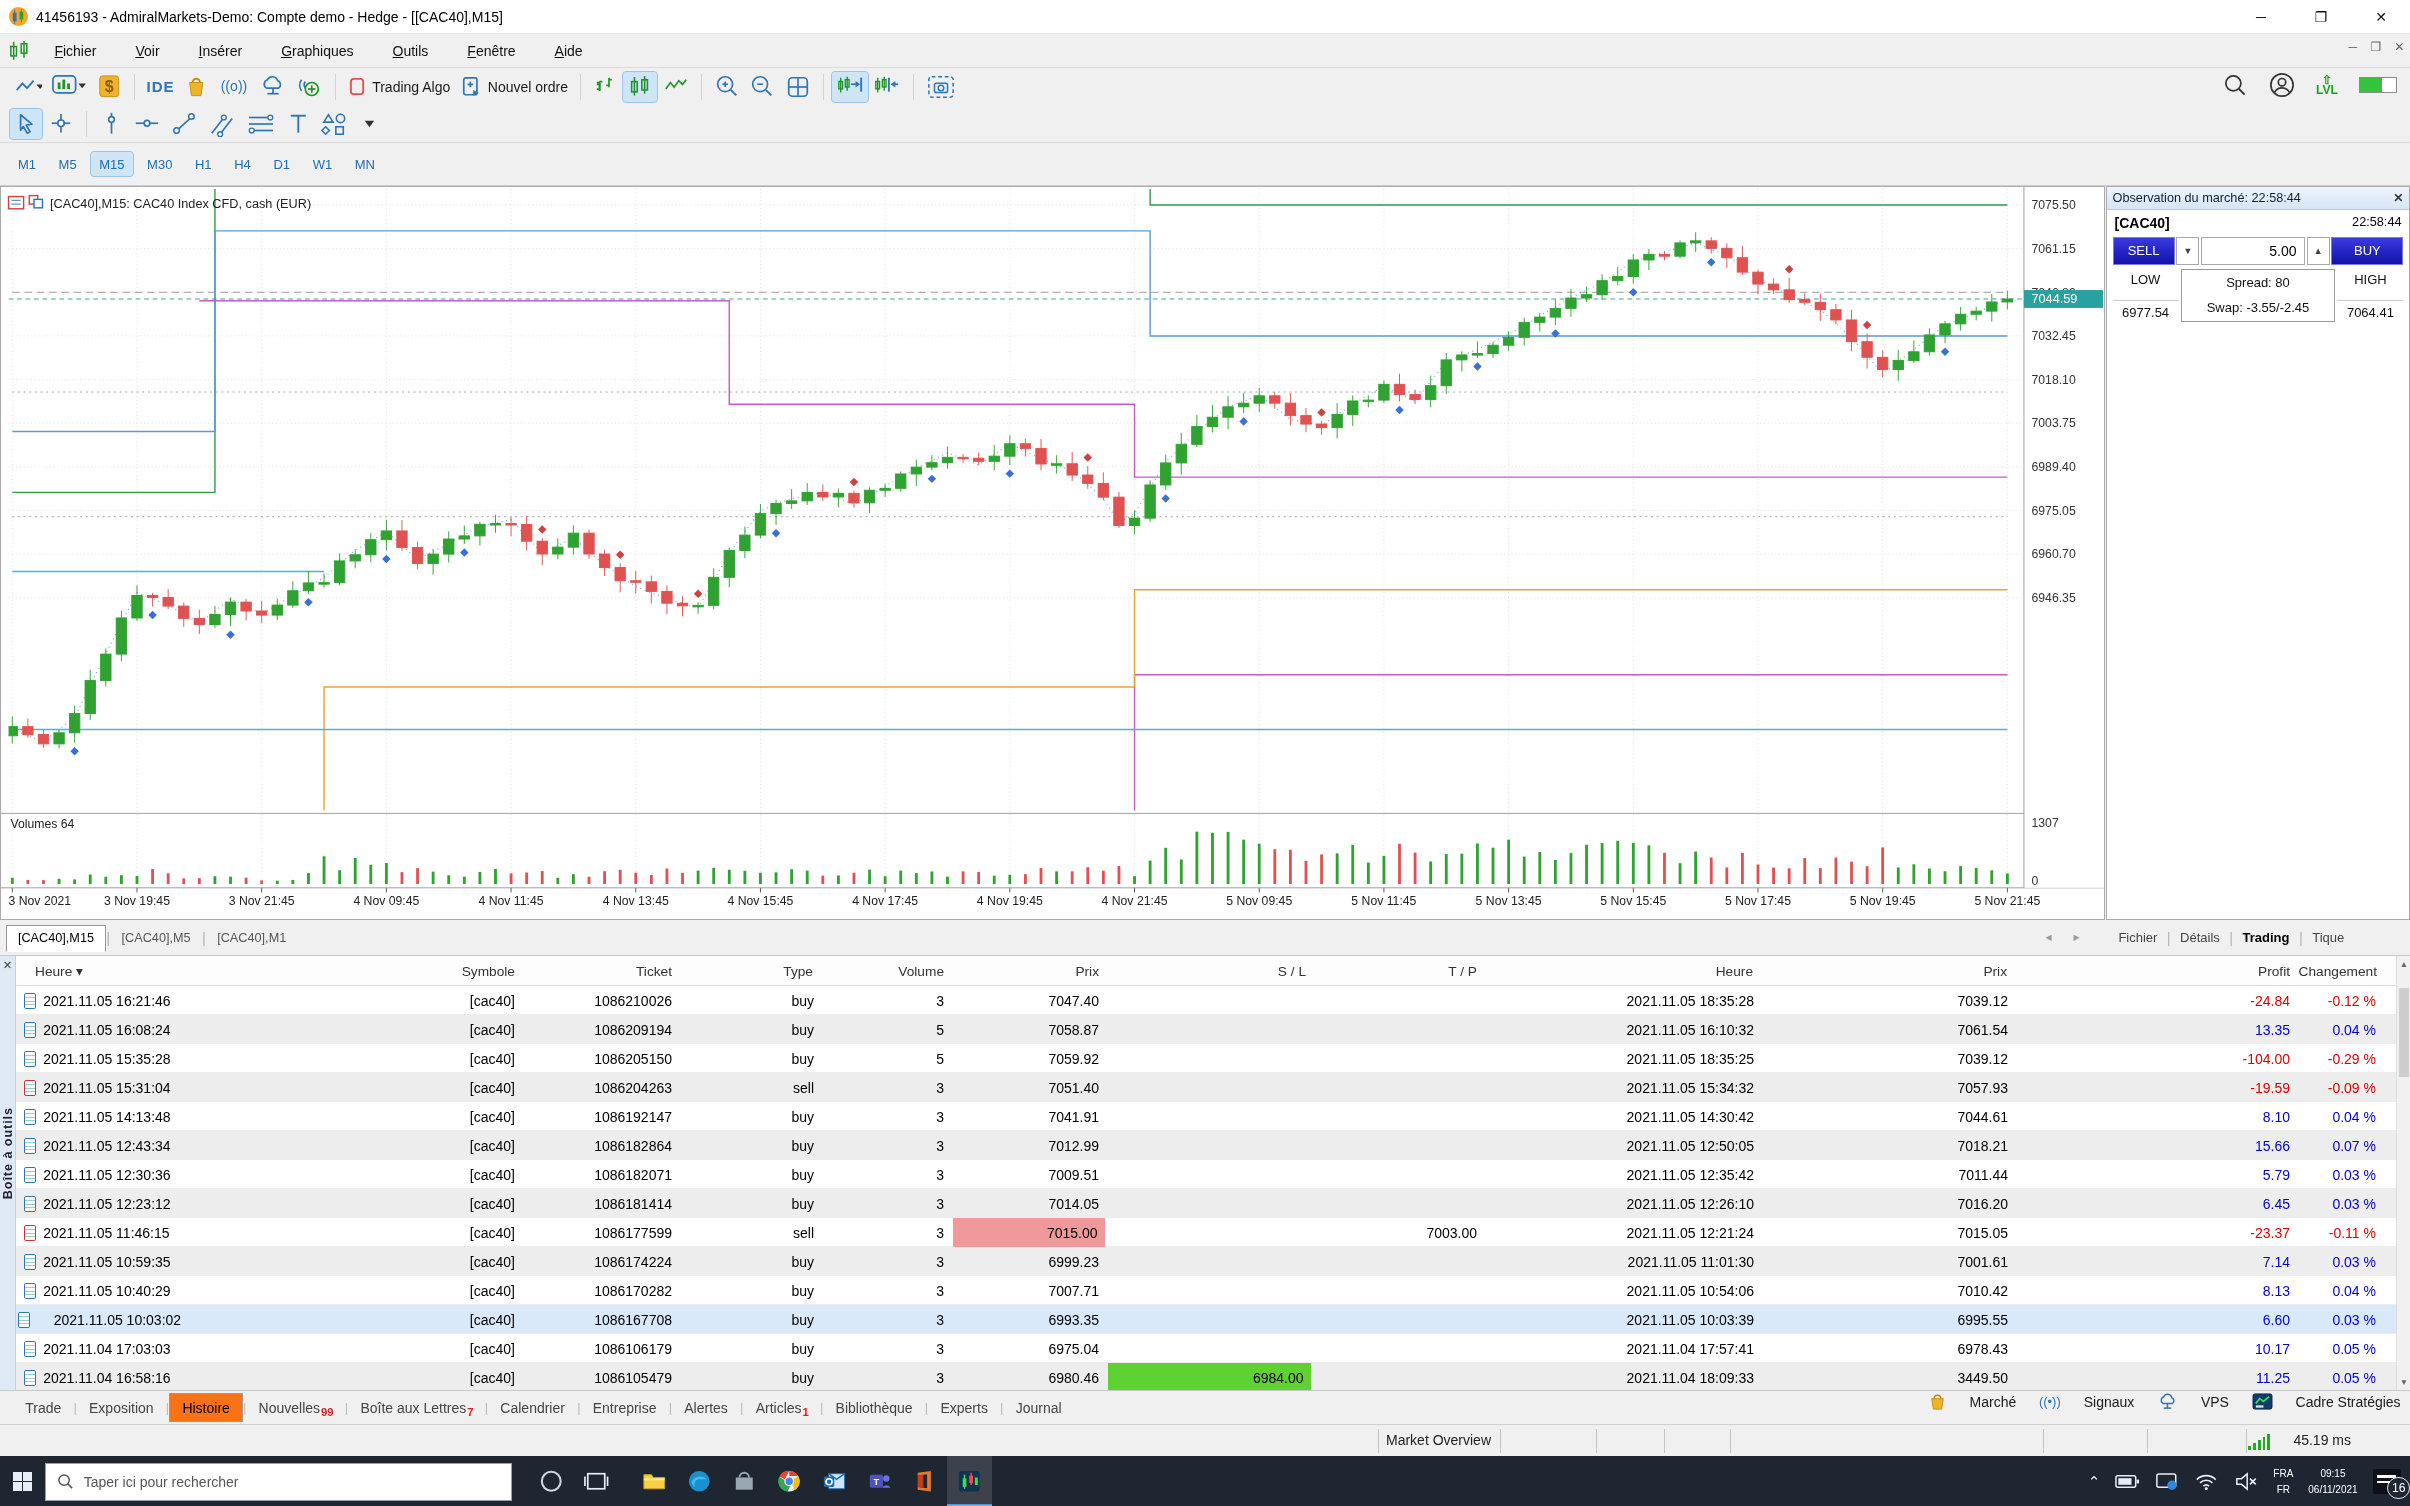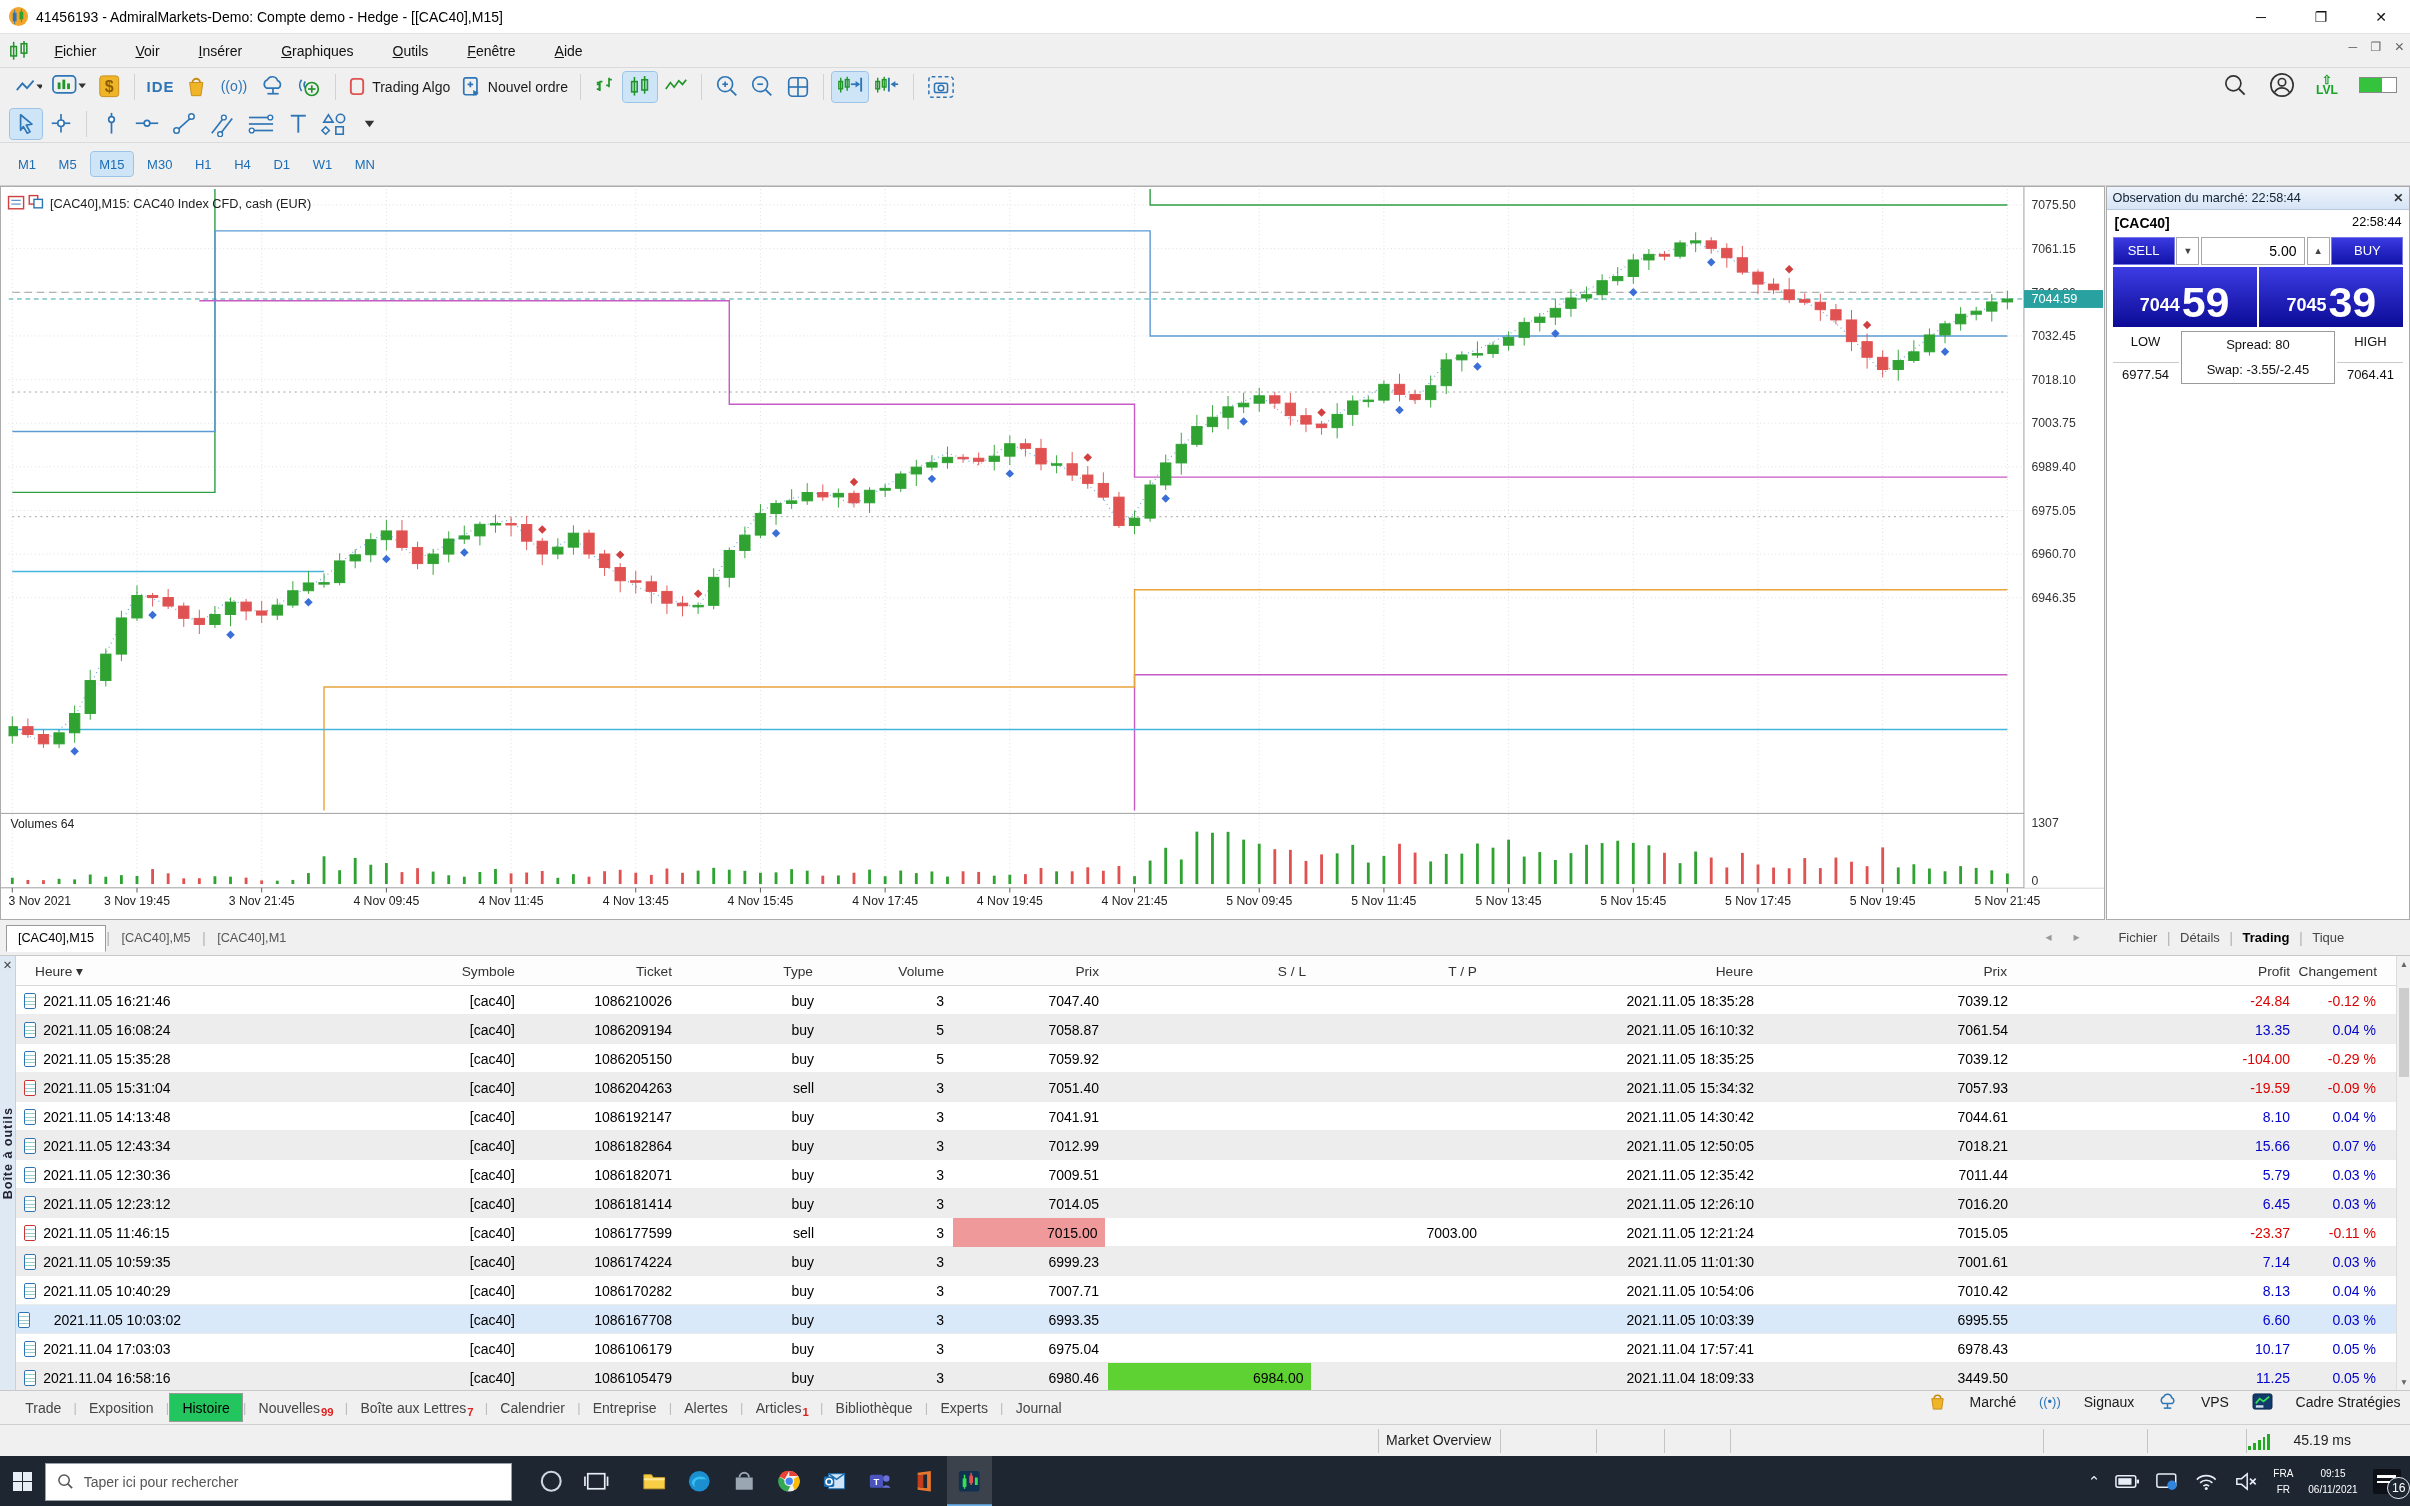--- a/index.html
+++ b/index.html
@@ -109,21 +109,21 @@
   .slhl { background:#f0999b; } .tphl { background:#5fd233; }
   #vscroll { left:2396px; top:956px; width:14px; height:434px; background:#f1f1f1;
              border-left:0.9px solid #dcdcdc; }
   #vscroll .thumb { position:absolute; left:1.9px; top:32px; width:10.4px; height:89px; background:#cdcdcd; }
   #vscroll .arr { position:absolute; left:0; width:14px; text-align:center; font-size:8.5px; color:#666; }
 
   
   #btabs { left:0; top:1390px; width:2411px; height:34px; background:#f0f0f0;
            border-top:0.9px solid #c8c8c8; display:flex; align-items:center; padding-left:13px; }
   .btab { font-size:14px; color:#444; padding:5.6px 12.2px; position:relative; }
-  .btab.active { background:#22c55e; border:0.9px solid #9a9a9a; color:#000; }
+  .btab.active { background:#f97316; border:0.9px solid #9a9a9a; color:#000; }
   .btab .badge { color:#e02020; font-size:11.3px; font-weight:bold; position:relative; top:3.8px; left:0.9px; }
   .btab-sep { color:#bbb; font-size:13px; }
   #br-items { position:absolute; right:9.4px; top:1392px; display:flex; align-items:center; gap:22.6px; }
   .br-item { display:flex; align-items:center; gap:23px; font-size:14px; color:#1b1b1b; }
 
   
   #statusbar { left:0; top:1424px; width:2411px; height:32px; background:#f0f0f0;
                border-top:0.9px solid #cfcfcf; font-size:14px; color:#222; }
   .st-div { position:absolute; top:3.8px; width:0.9px; height:24.5px; background:#c4c4c4; }
   #st-mo { position:absolute; left:1386px; top:6.6px; }
@@ -985,30 +985,20 @@
     <span class="mw-sym">[CAC40]</span>
     <span class="mw-time">22:58:44</span>
   </div>
   <div class="mw-orderrow">
     <div class="mw-btn mw-sell">SELL</div>
     <div class="mw-spin">▼</div>
     <div class="mw-vol">5.00</div>
     <div class="mw-spin">▲</div>
     <div class="mw-btn mw-buy">BUY</div>
   </div>
-  <div class="mw-tiles">
-    <div class="mw-tile">
-      <span class="small">7044</span>
-      <span class="big">59</span>
-    </div>
-    <div class="mw-tile">
-      <span class="small">7045</span>
-      <span class="big">39</span>
-    </div>
-  </div>
   <div class="mw-lohi">
     <div class="mw-ctr">
       <span>Spread: 80</span>
       <span>Swap: -3.55/-2.45</span>
     </div>
     <div class="mw-corner" style="left:0;top:3.8px">LOW</div>
     <div class="mw-corner mw-vals" style="left:0;bottom:1.9px;padding-top:3.8px">6977.54</div>
     <div class="mw-corner" style="right:0;top:3.8px">HIGH</div>
     <div class="mw-corner mw-vals" style="right:0;bottom:1.9px;padding-top:3.8px">7064.41</div>
   </div>

